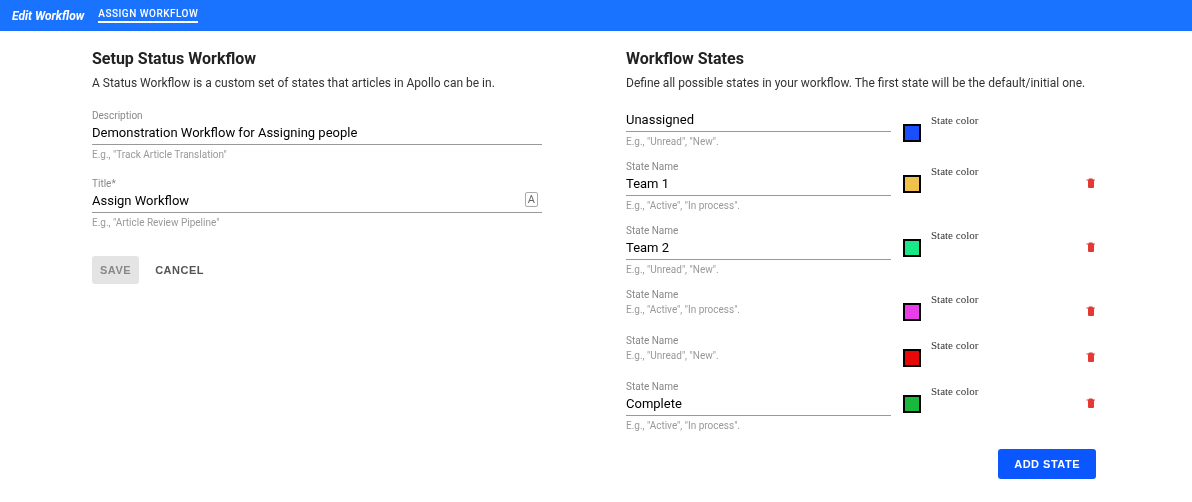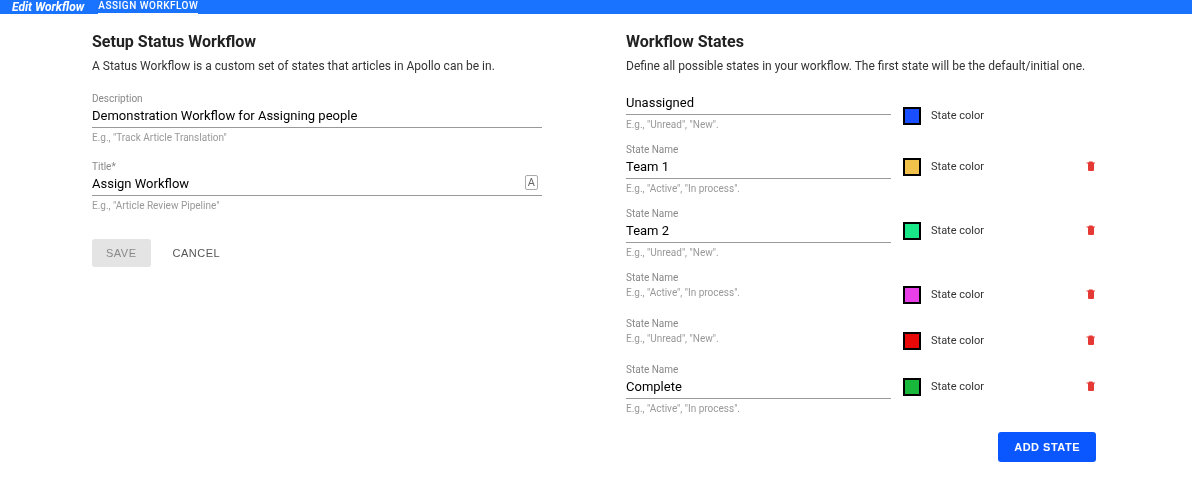--- a/index.html
+++ b/index.html
@@ -3,21 +3,21 @@
 <meta charset="utf-8">
 <style>
   * { box-sizing: border-box; margin: 0; padding: 0; }
   body { font-family: Roboto, Arial, sans-serif; font-size: 13px; color: #222; background: #fff; }
   .topbar {
     background: #1a73ff;
     color: #fff;
     display: flex;
     align-items: center;
     padding: 0 12px;
-    height: 14px;
+    height: 31px;
     font-size: 12px;
   }
   .topbar .title { font-weight: 700; margin-right: 14px; font-style: italic;}
   .topbar .tab { font-size: 10px; letter-spacing: 0.5px; font-weight: 500; padding-bottom: 2px; border-bottom: 2px solid #fff; }
   .page {
     display: flex;
     padding: 18px 92px 20px 92px;
     gap: 60px;
   }
   .col { flex: 1; min-width: 0; }
@@ -36,43 +36,43 @@
     font-family: inherit;
   }
   .field .hint { font-size: 10px; color: #999; margin-top: 4px; }
   .setup-field-wrap { max-width: 450px; }
   .title-field-wrap { position: relative; }
   .title-icon { position: absolute; right: 4px; top: 14px; font-size: 11px; color: #666; border:1px solid #aaa; padding:0 2px; border-radius:2px;}
   .action-row { display: flex; align-items: center; margin-top: 28px; max-width: 450px; }
   .btn {
     text-transform: uppercase;
     font-size: 11px;
-    font-weight: 400;
+    font-weight: 700;
     letter-spacing: 0.5px;
-    padding: 8px 14px;
+    padding: 8px 8px;
     border: none;
     border-radius: 3px;
     cursor: pointer;
     background: transparent;
     color: #555;
   }
   .btn-save { background: #e4e4e4; color: #888; margin-right: 8px; }
   .btn-delete { margin-left: auto; display:flex; align-items:center; gap:6px; color:#333;}
   .btn-add {
     background: #0b57ff;
     color: #fff;
     font-weight: 600;
     padding: 9px 16px;
   }
   .state-row { display: flex; align-items: flex-start; gap: 12px; margin-bottom: 14px; }
   .state-row .field { flex: 1; margin-bottom: 0; max-width: 265px; }
   .swatch {
     width: 18px; height: 18px; border: 2px solid #000; margin-top: 14px; flex-shrink: 0;
   }
-  .swatch-label { font-size: 11px; color: #333; margin-top: 16px; margin-left: -2px; white-space: nowrap; flex-shrink:0;}
+  .swatch-label { font-size: 11px; color: #333; margin-top: 4px; margin-left: -2px; white-space: nowrap; flex-shrink:0;font-family:Liberation Serif, serif;}
   .state-del { margin-top: 15px; margin-left: auto; flex-shrink:0; cursor:pointer;}
   .trash {
     width: 11px; height: 13px; display: inline-block;
   }
   .trash svg { display:block; }
   .add-row { text-align: right; margin-top: 18px; max-width: 470px; padding-right: 0;}
   .states-container { max-width: 470px; }
 </style>
 </head>
 <body>

